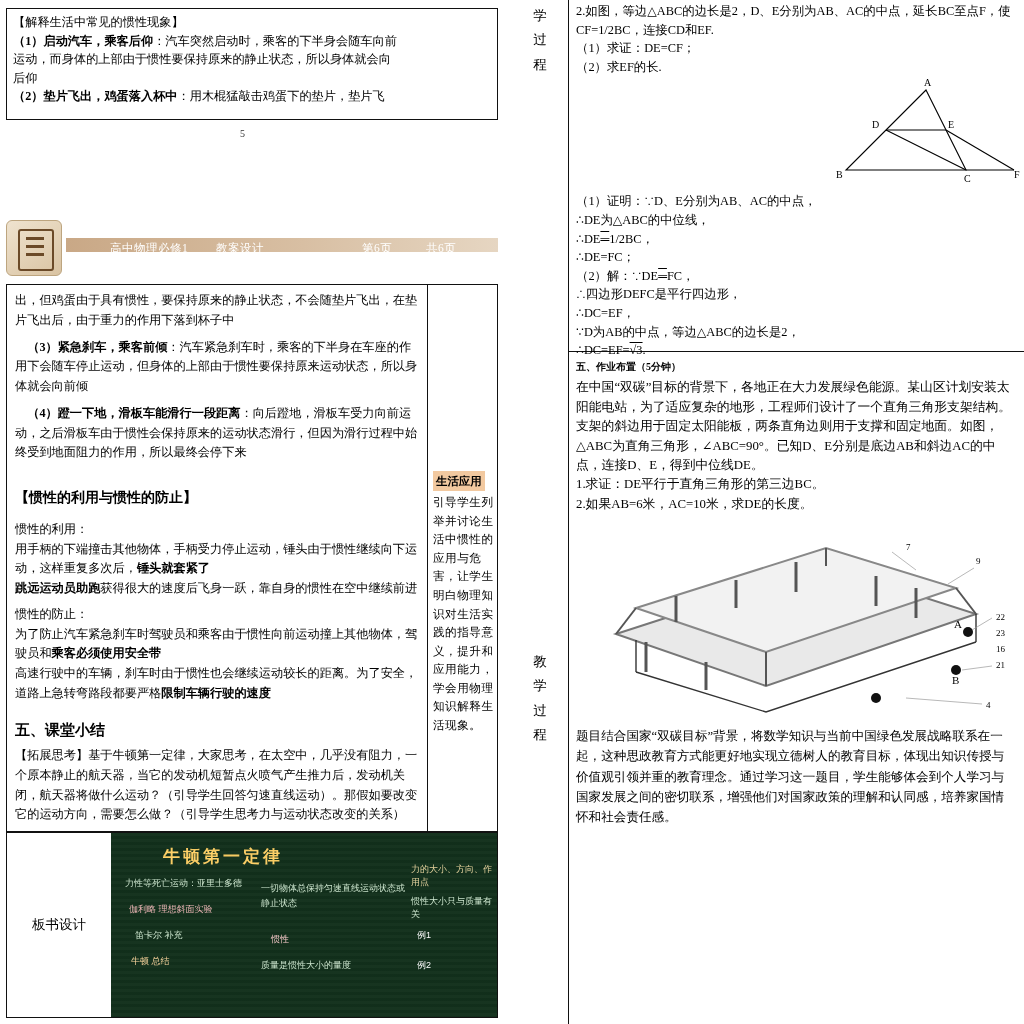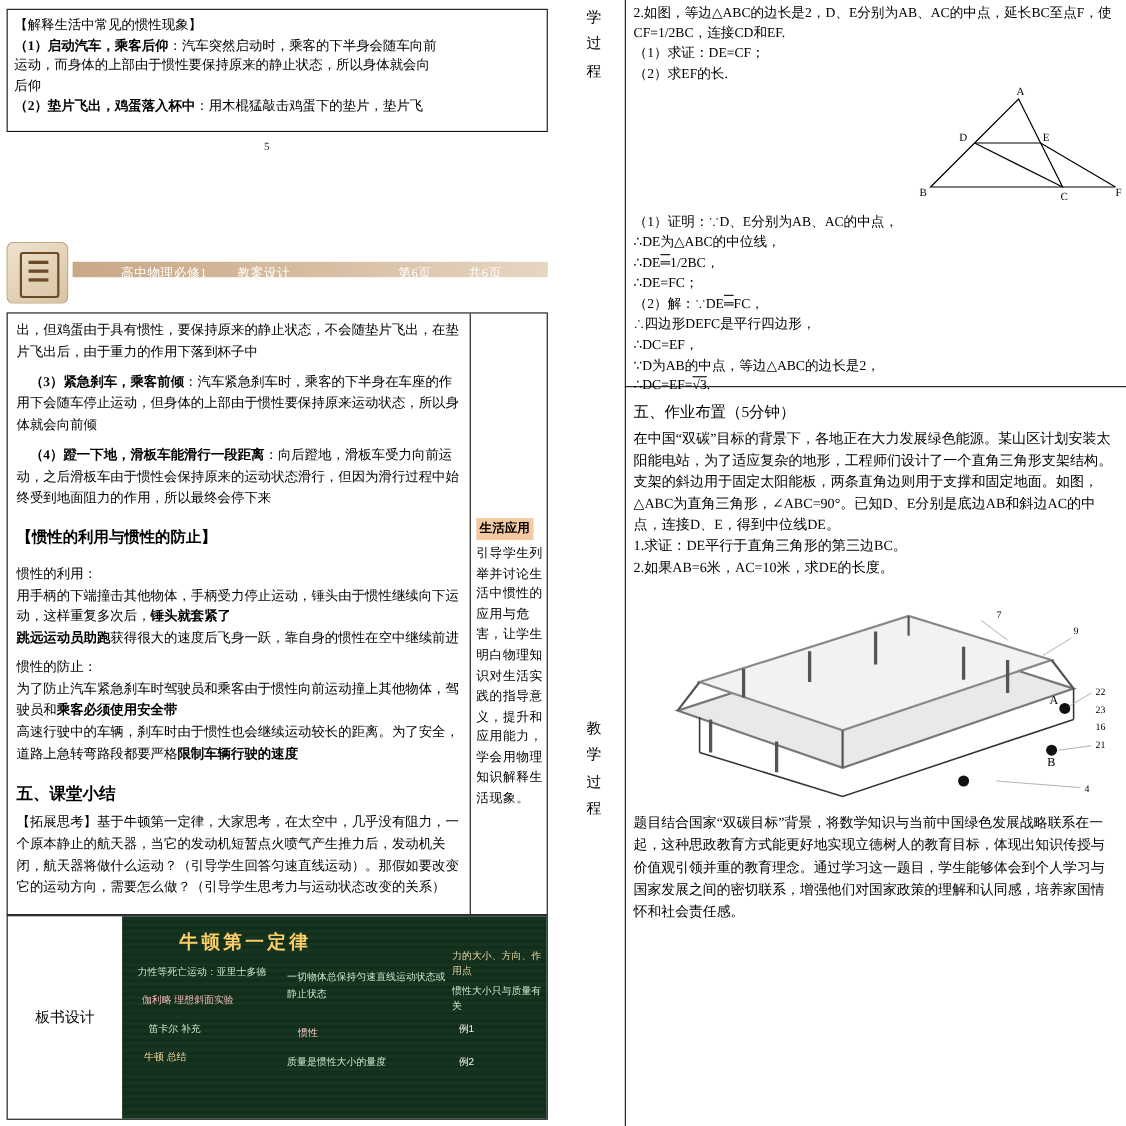--- a/index.html
+++ b/index.html
@@ -55,21 +55,21 @@
   .vlabel{position:absolute;left:0;width:56px;text-align:center;font-size:13.5px;line-height:1.8;}
 
   .rbox1{position:absolute;left:56px;top:0;width:456px;height:352px;border-bottom:1px solid #111;
          box-sizing:border-box;padding:2px 8px 0 8px;font-size:12.4px;line-height:1.5;}
   .rbox2{position:absolute;left:56px;top:353px;width:456px;height:671px;box-sizing:border-box;
          padding:6px 8px 0 8px;font-size:12.8px;line-height:1.52;}
 
   .tri-wrap{position:relative;height:112px;margin:2px 0 2px 0;}
   .geo{position:absolute;left:250px;top:0;}
   .ol{text-decoration:overline;}
-  .h-task{font-size:14px;font-weight:normal;margin:6px 0 4px;}
+  .h-task{font-size:10px;font-weight:bold;margin:0 0 4px;}
   .struct{position:relative;height:200px;margin:8px 0 4px;}
   .note{font-size:12.6px;line-height:1.6;}
 </style>
 </head>
 <body>
 
 <div class="page">
 
   <div class="left">
 
@@ -102,21 +102,21 @@
     <div class="mainbox">
       <div class="mb-left">
         <div>出，但鸡蛋由于具有惯性，要保持原来的静止状态，不会随垫片飞出，在垫片飞出后，由于重力的作用下落到杯子中</div>
         <div class="sp">
           　<b>（3）紧急刹车，乘客前倾</b>：汽车紧急刹车时，乘客的下半身在车座的作用下会随车停止运动，但身体的上部由于惯性要保持原来运动状态，所以身体就会向前倾
         </div>
         <div class="sp">
           　<b>（4）蹬一下地，滑板车能滑行一段距离</b>：向后蹬地，滑板车受力向前运动，之后滑板车由于惯性会保持原来的运动状态滑行，但因为滑行过程中始终受到地面阻力的作用，所以最终会停下来
         </div>
 
-        <div class="h5" style="margin-top:16px">【惯性的利用与惯性的防止】</div>
+        <div class="h5" style="margin-top:24px">【惯性的利用与惯性的防止】</div>
 
         <div style="margin-top:10px">惯性的利用：</div>
         <div>用手柄的下端撞击其他物体，手柄受力停止运动，锤头由于惯性继续向下运动，这样重复多次后，<b>锤头就套紧了</b></div>
         <div><b>跳远运动员助跑</b>获得很大的速度后飞身一跃，靠自身的惯性在空中继续前进</div>
 
         <div style="margin-top:6px">惯性的防止：</div>
         <div>为了防止汽车紧急刹车时驾驶员和乘客由于惯性向前运动撞上其他物体，驾驶员和<b>乘客必须使用安全带</b></div>
         <div>高速行驶中的车辆，刹车时由于惯性也会继续运动较长的距离。为了安全，道路上急转弯路段都要严格<b>限制车辆行驶的速度</b></div>
 
         <div class="h5" style="margin-top:14px;font-size:15px">五、课堂小结</div>

